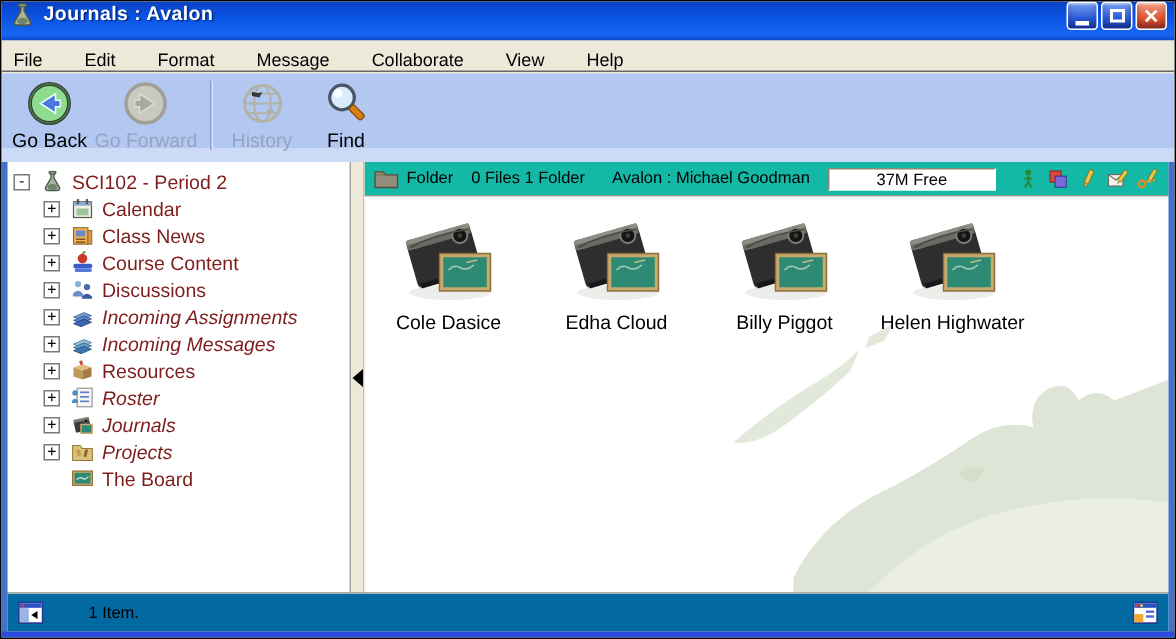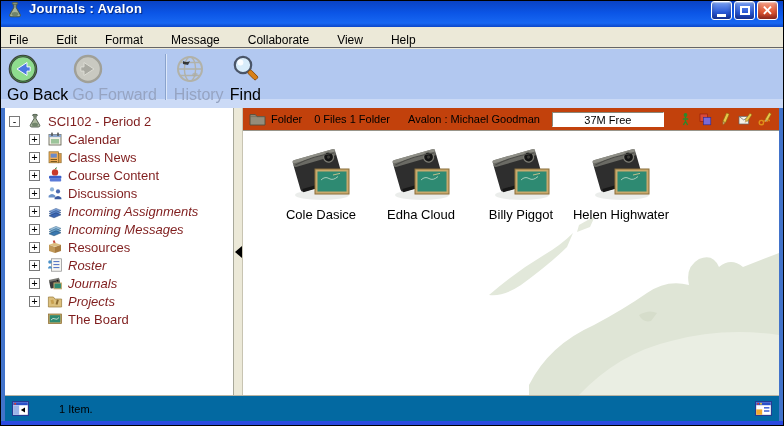--- a/index.html
+++ b/index.html
@@ -28,22 +28,22 @@
   
   .menubar { position:absolute; left:0; top:26px; right:0; height:21px; background:#ece9d8;
     border-bottom:1px solid #666; display:flex; align-items:flex-end; padding-left:8px; gap:28px;
     font-size:12px; color:#000; }
   .menu-item { cursor:default; }
 
   
   .toolbar { position:absolute; left:0; top:48px; right:0; height:59px;
     background:linear-gradient(180deg,#b2c8f0 0%,#b2c8f0 84%,#cbdaf6 84%,#cbdaf6 100%);
     display:flex; align-items:flex-start; padding:3px 2px 0 4px; }
-  .tbtn { display:flex; flex-direction:column; min-width:56px;
-    padding:1px 2px; font-size:16px; color:#000; }
+  .tbtn { display:flex; flex-direction:column; align-items:center; min-width:56px;
+    padding:1px 2px; font-size:13px; color:#000; }
   .tbtn.disabled { color:#96a4c2; }
   .tbicon { width:32px; height:32px; margin-bottom:1px; }
   .tbicon svg { width:32px; height:32px; }
   .tbsep { width:1px; align-self:stretch; background:#8aa3cc; margin:2px 6px 8px 6px;
     box-shadow:1px 0 0 #dde8fa; }
 
   
   .edge { position:absolute; background:#4273ca; z-index:5; }
   .edge-l { left:0; top:107px; bottom:0; width:4px; }
   .edge-r { right:0; top:107px; bottom:0; width:4px; }
@@ -63,35 +63,35 @@
   .tree-icon svg { width:16px; height:16px; }
   .tree-label { color:#7f1d1d; }
   .tree-label.italic { font-style:italic; }
 
   .splitter { width:9px; background:#ece9d8; position:relative; border-right:1px solid #c8c4b2; }
   .split-arrow { position:absolute; left:1px; top:138px; width:0; height:0;
     border-top:6px solid transparent; border-bottom:6px solid transparent;
     border-right:7px solid #000; }
 
   .content { flex:1; display:flex; flex-direction:column; background:#fff; min-width:0; }
-  .infobar { height:23px; background:#c2410c; border-bottom:1px solid #98958a;
+  .infobar { height:23px; background:#14b8a6; border-bottom:1px solid #98958a;
     display:flex; align-items:center; padding:0 6px; font-size:11px; color:#000; flex:none; }
   .ib-folder-icon { width:17px; height:14px; margin-right:5px; }
   .ib-folder-icon svg { width:17px; height:14px; }
   .ib-counts { margin-left:12px; }
   .ib-owner  { margin-left:18px; }
   .freebox { margin-left:12px; width:112px; height:15px; line-height:14px; text-align:center;
     background:#fff; border:1px solid; border-color:#8a887a #fff #fff #8a887a; font-size:11px; }
   .ib-icons { margin-left:auto; display:flex; align-items:center; gap:5px; }
   .ib-icons span { width:15px; height:15px; }
   .ib-icons svg { width:15px; height:15px; }
 
   .canvas { flex:1; position:relative; overflow:hidden; background:#fff; }
   .watermark { position:absolute; right:0; bottom:0; }
-  .journal-row { position:absolute; left:28px; top:14px; display:flex; }
+  .journal-row { position:absolute; left:6px; top:14px; display:flex; gap:12px; }
   .journal-item { width:100px; display:flex; flex-direction:column; align-items:center; }
   .journal-icon { width:66px; height:58px; }
   .journal-icon svg { width:66px; height:58px; }
   .journal-label { margin-top:4px; font-size:13px; color:#000; white-space:nowrap; }
 
   
   .statusbar { position:absolute; left:4px; right:4px; bottom:4px; height:26px; background:#0369a1;
     border-top:1px solid #b8b4a4; display:flex; align-items:center; padding:0 7px;
     font-size:11px; color:#000; z-index:3; }
   .sb-icon { width:17px; height:15px; }

